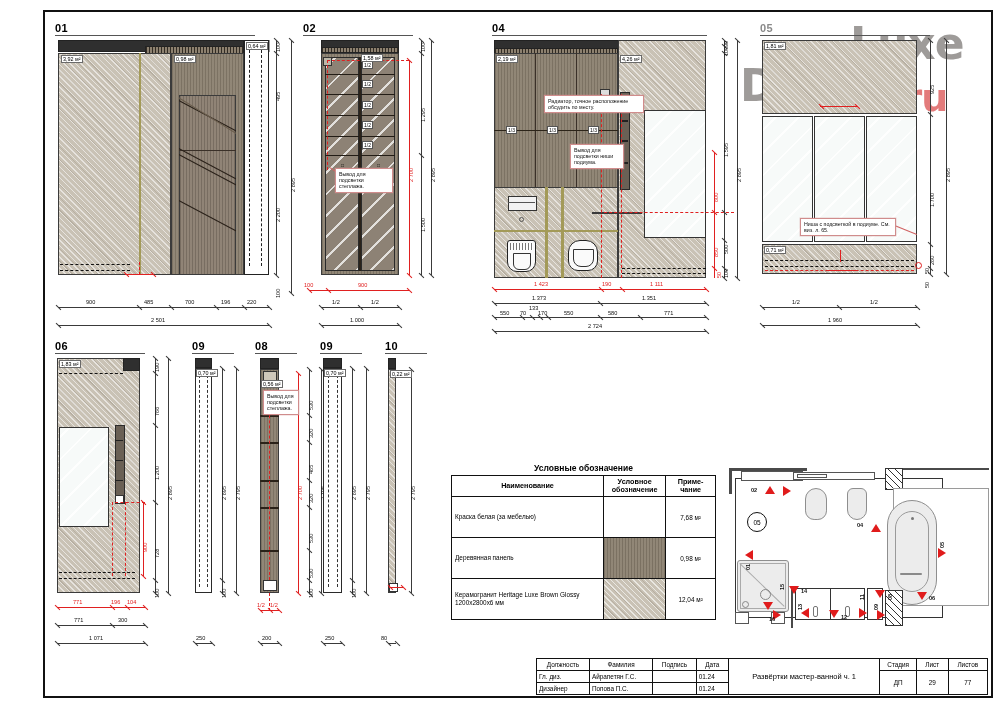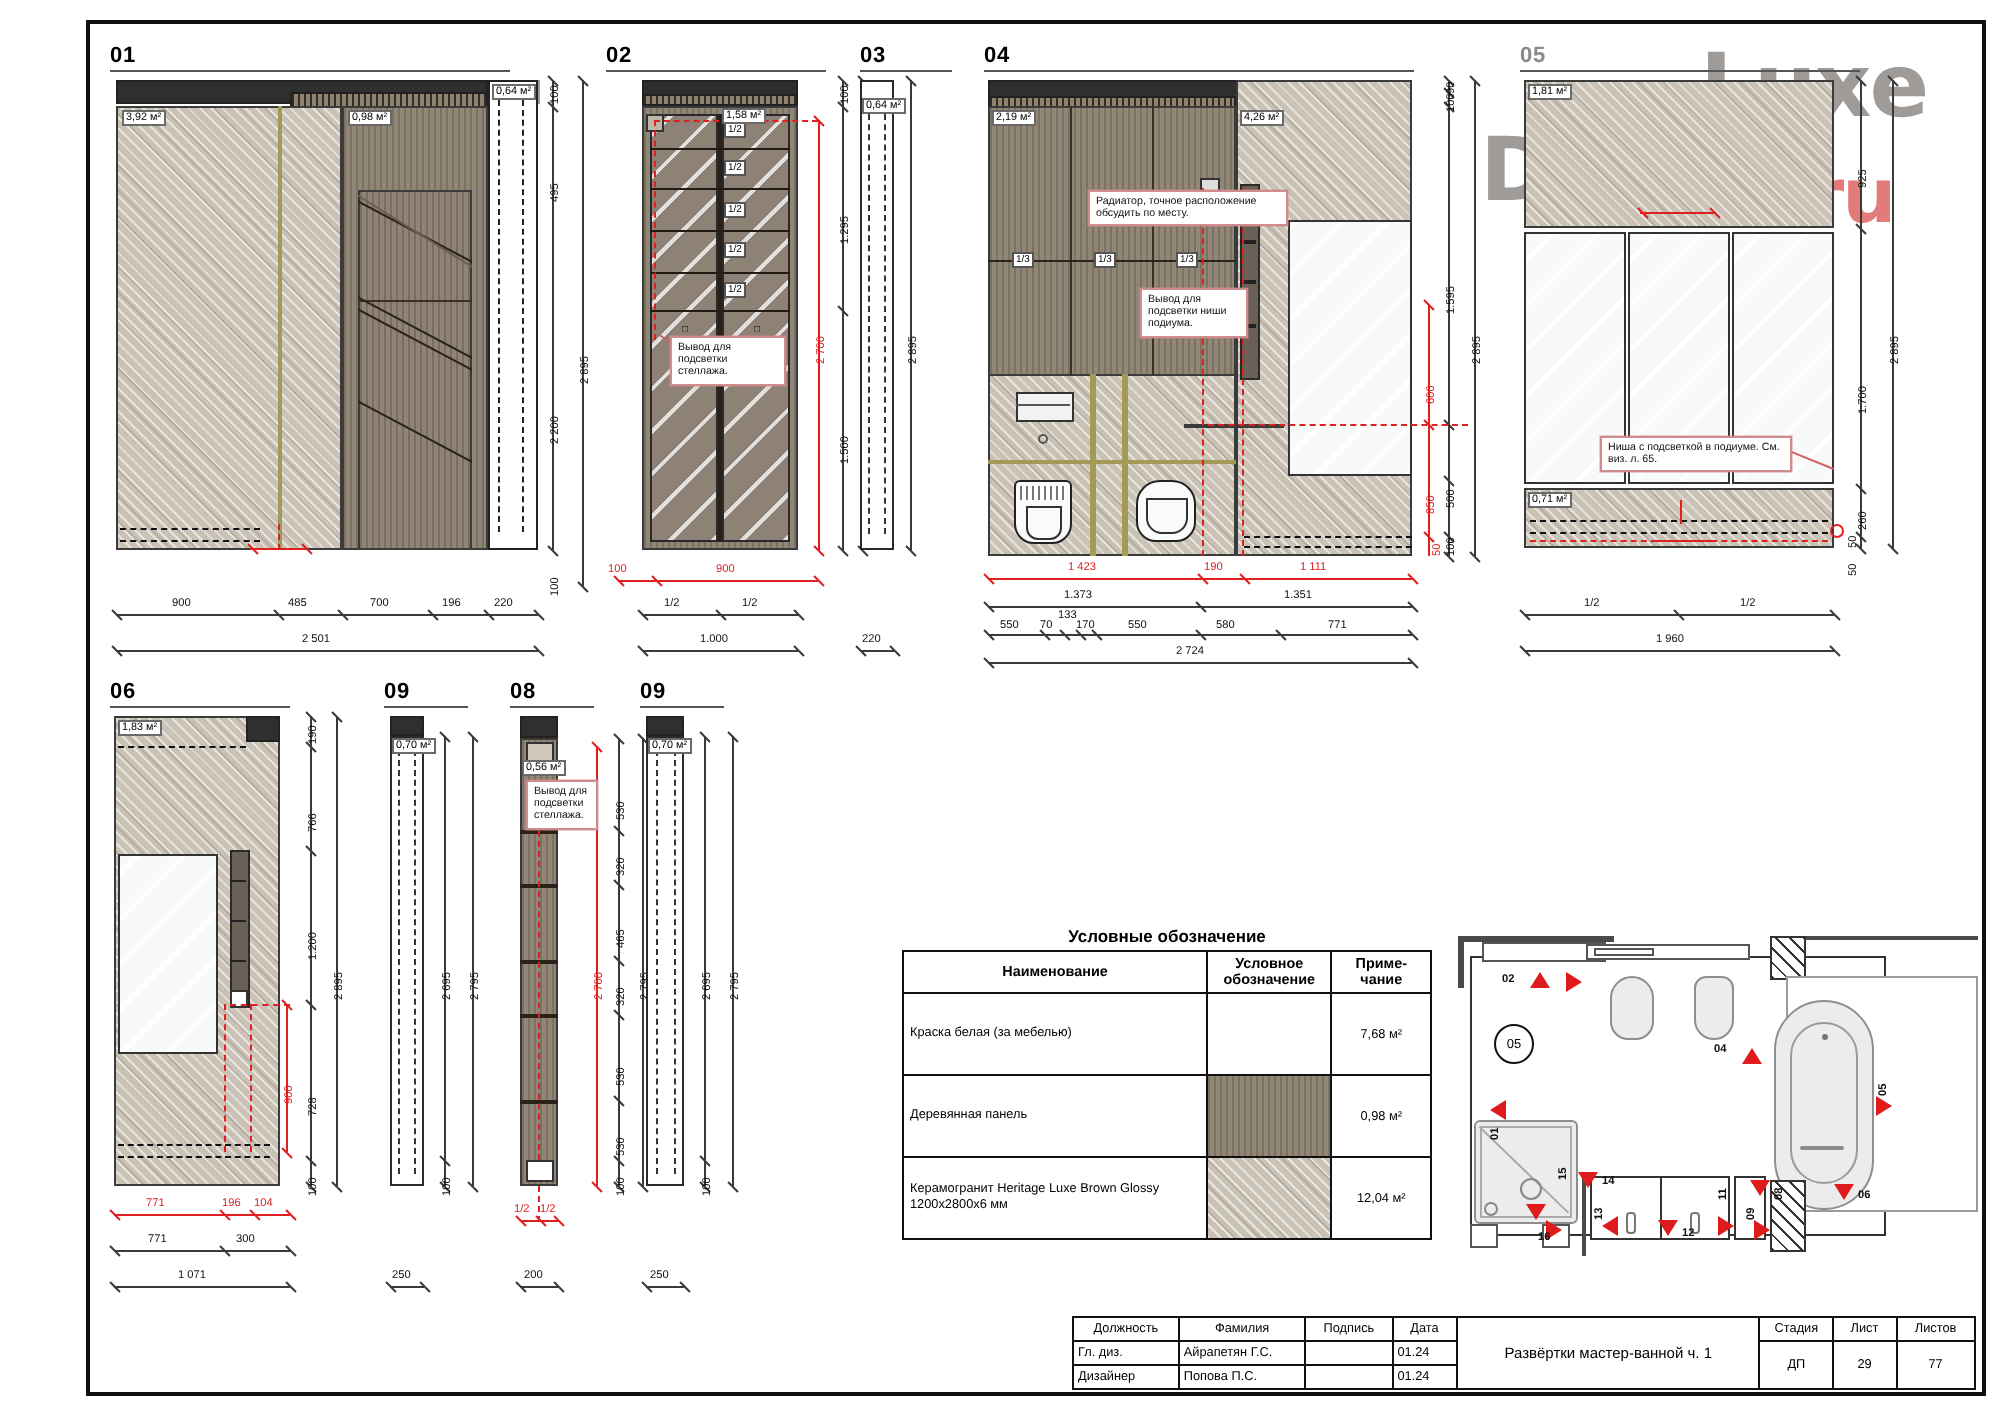--- a/index.html
+++ b/index.html
@@ -235,37 +235,20 @@
       <div class="tick" style="left:54px;top:285px;"></div>
       <div class="tick" style="left:93px;top:285px;"></div>
     <div class="dt" style="left:29px;top:277px;">1/2</div>
     <div class="dt" style="left:68px;top:277px;">1/2</div>
     <div class="dimline h" style="left:18px;top:303px;width:78px;"></div>
     <div class="tick" style="left:15px;top:303px;"></div>
       <div class="tick" style="left:93px;top:303px;"></div>
     <div class="dt" style="left:47px;top:295px;">1.000</div>
   </div>
 
-  <div class="el" style="left:430px;top:22px;width:65px;height:310px;">
-    <div class="eltitle" style="position:absolute;left:0;top:0;">03</div>
-    <div class="eltitleline" style="left:0;top:13px;width:46px;"></div>
-    <div class="ceil" style="position:absolute;left:0px;top:18px;width:17px;height:9px;"></div>
-    <div class="whitep" style="position:absolute;left:0px;top:18px;width:17px;height:235px;"></div>
-    <div style="position:absolute;left:4px;top:30px;width:0;height:215px;border-left:1px dashed #333;"></div>
-    <div style="position:absolute;left:12px;top:30px;width:0;height:215px;border-left:1px dashed #333;"></div>
-    <div class="areatag" style="left:1px;top:27px;">0,64 м²</div>
-    <div class="dimline v" style="left:25px;top:18px;height:235px;"></div>
-    <div class="tick" style="left:22px;top:18px;"></div>
-      <div class="tick" style="left:22px;top:253px;"></div>
-    <div class="dt v" style="left:24px;top:160px;">2 895</div>
-    <div class="dimline h" style="left:0px;top:303px;width:17px;"></div>
-    <div class="tick" style="left:-3px;top:303px;"></div>
-      <div class="tick" style="left:14px;top:303px;"></div>
-    <div class="dt" style="left:1px;top:295px;">220</div>
-  </div>
 
   <div class="el" style="left:492px;top:22px;width:265px;height:310px;">
     <div class="eltitle" style="position:absolute;left:0;top:0;">04</div>
     <div class="eltitleline" style="left:0;top:13px;width:215px;"></div>
 
     <div class="ceil" style="position:absolute;left:2px;top:18px;width:172px;height:10px;"></div>
     <div class="ceilhatch" style="position:absolute;left:2px;top:26px;width:124px;height:6px;"></div>
 
     <div class="wood" style="position:absolute;left:2px;top:31px;width:124px;height:225px;"></div>
     <div style="position:absolute;left:43px;top:31px;width:1px;height:190px;background:#3a3028;"></div>
@@ -588,20 +571,39 @@
     <div class="dimline v" style="left:46px;top:28px;height:225px;"></div>
     <div class="tick" style="left:43px;top:28px;"></div>
       <div class="tick" style="left:43px;top:253px;"></div>
     <div class="dt v" style="left:45px;top:160px;">2 795</div>
     <div class="dimline h" style="left:3px;top:303px;width:19px;"></div>
     <div class="tick" style="left:0px;top:303px;"></div>
       <div class="tick" style="left:19px;top:303px;"></div>
     <div class="dt" style="left:5px;top:295px;">250</div>
   </div>
 
+  <div class="el" style="left:385px;top:340px;width:70px;height:310px;">
+    <div class="eltitle" style="position:absolute;left:0;top:0;">10</div>
+    <div class="eltitleline" style="left:0;top:13px;width:42px;"></div>
+    <div class="ceil" style="position:absolute;left:3px;top:18px;width:8px;height:11px;"></div>
+    <div class="tile" style="position:absolute;left:3px;top:29px;width:8px;height:224px;"></div>
+    <div class="areatag" style="left:5px;top:30px;">0,22 м²</div>
+    <div style="position:absolute;left:4px;top:243px;width:7px;height:7px;border:1px solid #333;background:#fff;"></div>
+    <div class="dimred h" style="left:4px;top:247px;width:14px;"></div>
+    <div class="tickr" style="left:2px;top:247px;"></div>
+      <div class="tickr" style="left:15px;top:247px;"></div>
+    <div class="dimline v" style="left:26px;top:29px;height:224px;"></div>
+    <div class="tick" style="left:23px;top:29px;"></div>
+      <div class="tick" style="left:23px;top:253px;"></div>
+    <div class="dt v" style="left:25px;top:160px;">2 795</div>
+    <div class="dimline h" style="left:3px;top:303px;width:8px;"></div>
+    <div class="tick" style="left:0px;top:303px;"></div>
+      <div class="tick" style="left:9px;top:303px;"></div>
+    <div class="dt" style="left:-4px;top:295px;">80</div>
+  </div>
 
   <div id="legend">
     <div class="cap">Условные обозначение</div>
     <table>
       <thead>
         <tr>
           <th class="nm">Наименование</th>
           <th>Условное обозначение</th>
           <th>Приме-чание</th>
         </tr>

